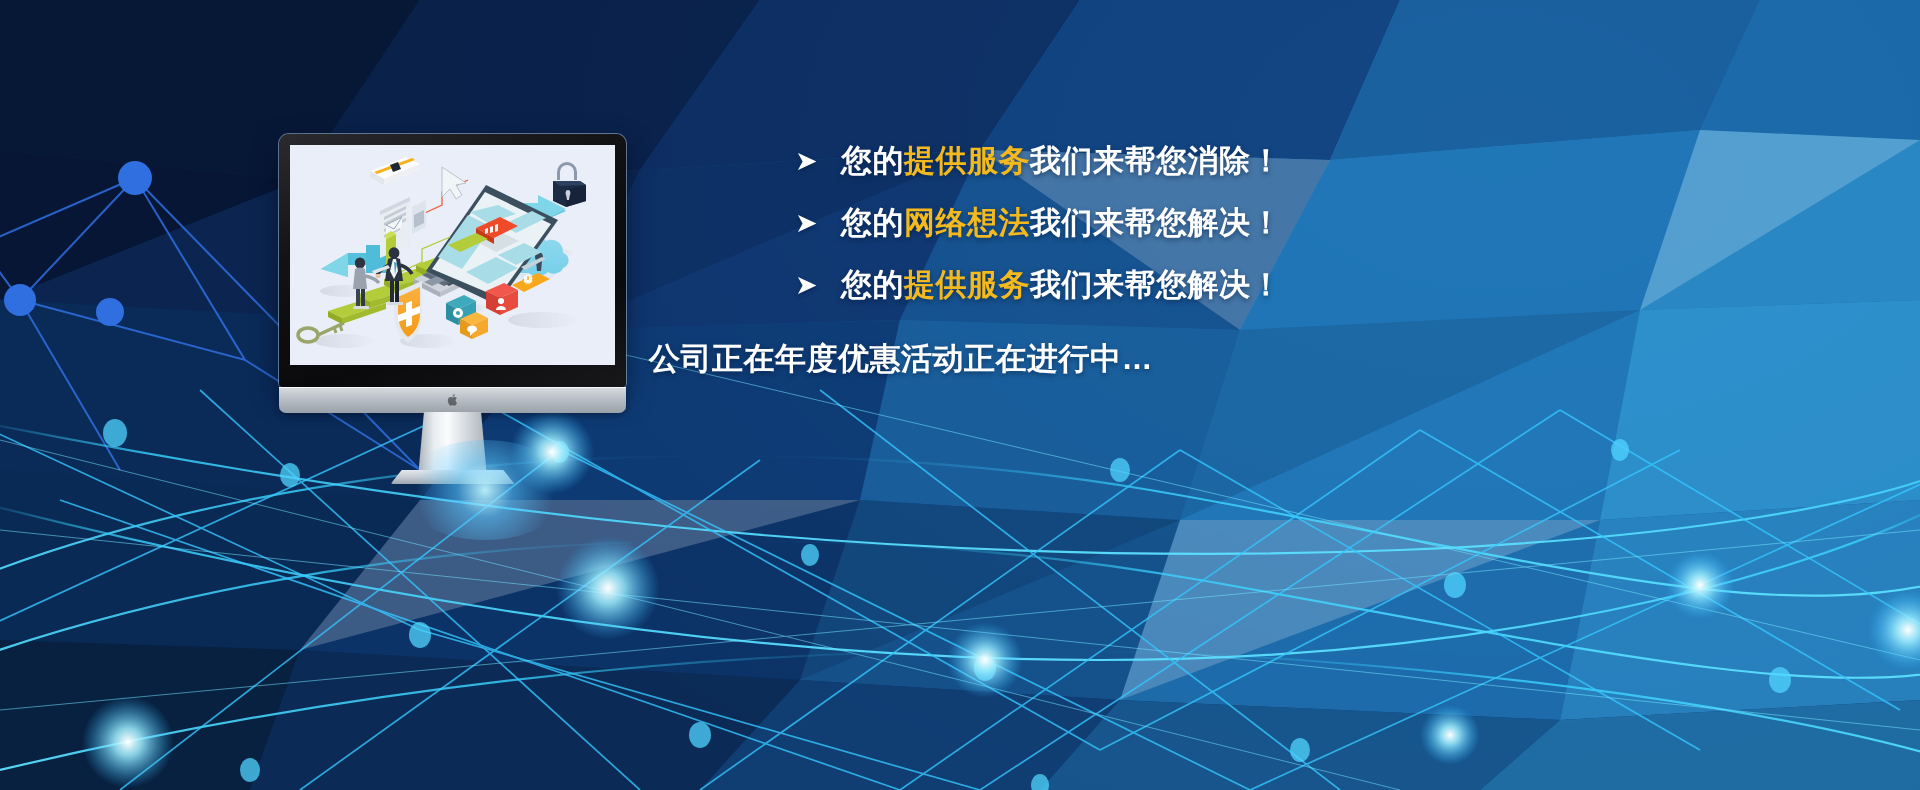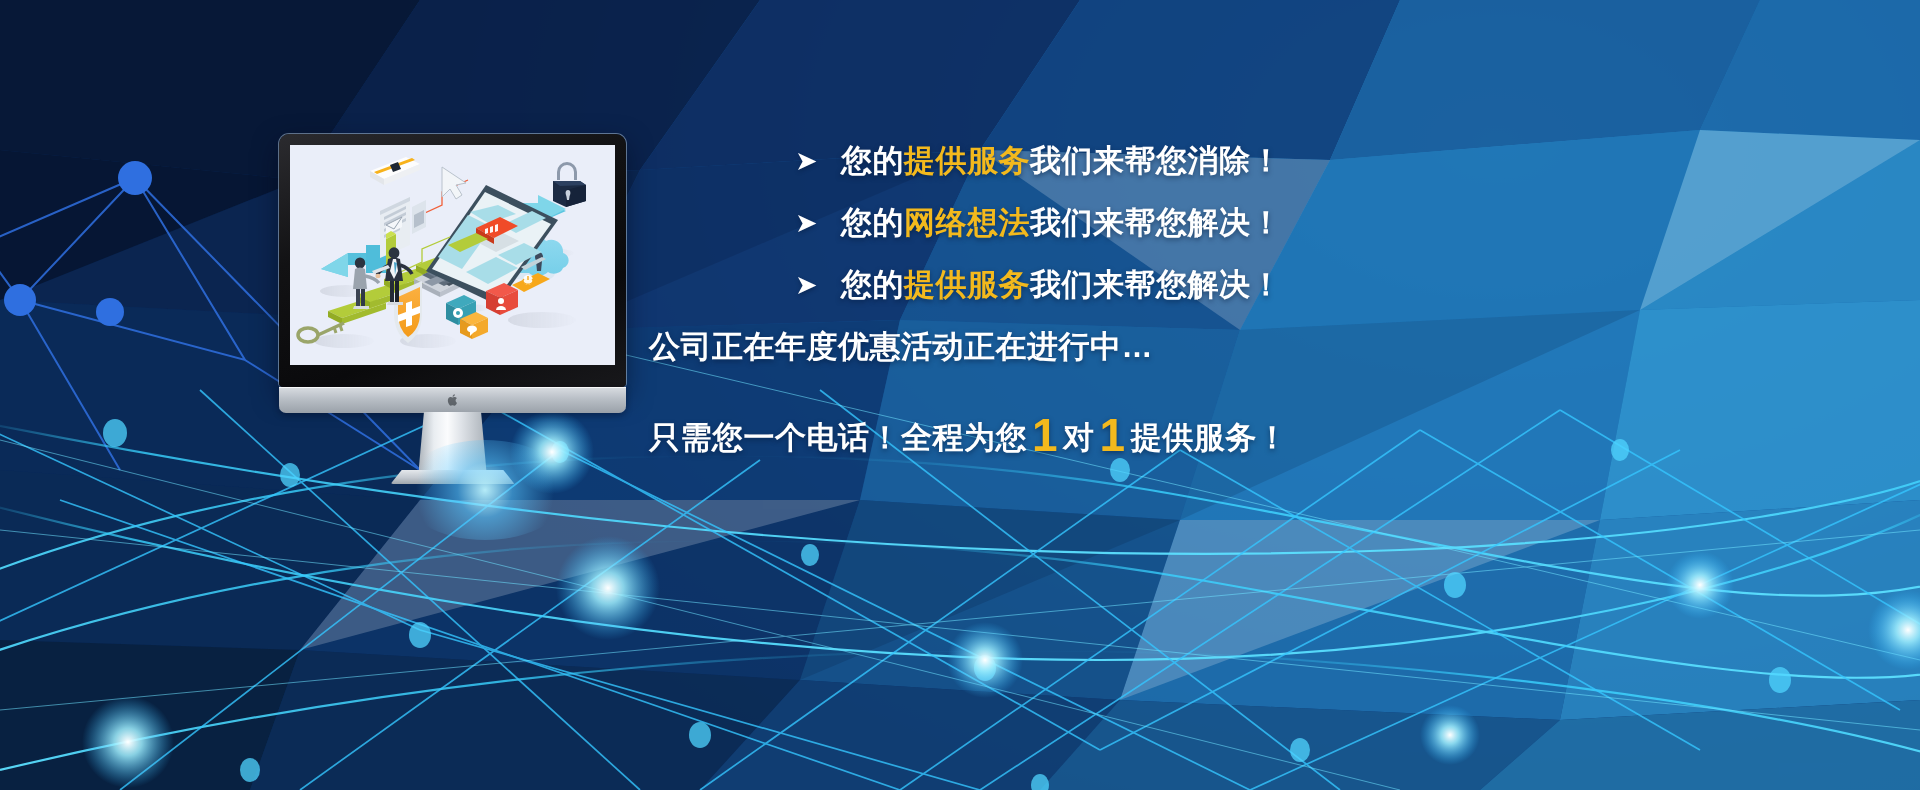--- a/index.html
+++ b/index.html
@@ -94,21 +94,21 @@
     white-space:nowrap;
   }
   .hl{ color:#f3b91d; }
 
   .promo-line{
     font-size:31px; font-weight:bold; color:#ffffff;
     letter-spacing:.5px; white-space:nowrap;
     text-shadow:0 2px 5px rgba(0,20,50,.5);
     margin-left:-146px;
   }
-  #promo1{ margin-top:10px; }
+  #promo1{ margin-top:22px; }
   #promo2{ margin-top:40px; }
   .big-one{
     color:#f3b91d; font-size:46px; font-weight:bold;
     padding:0 5px; vertical-align:-3px;
   }
 </style>
 </head>
 <body>
 
 <div id="banner">
@@ -520,17 +520,16 @@
       <span class="bullet-text"><span>您的</span><span class="hl">网络想法</span><span>我们来帮您解决！</span></span>
     </div>
 
     <div class="bullet-row">
       <span class="bullet-arrow">➤</span>
       <span class="bullet-text"><span>您的</span><span class="hl">提供服务</span><span>我们来帮您解决！</span></span>
     </div>
 
     <div id="promo1" class="promo-line">公司正在年度优惠活动正在进行中…</div>
 
-    <div id="promo2" class="promo-line"><span>只需您一个电话！全程为您</span><span class="big-one">1</span><span>对</span><span class="big-one">1</span><span>提供服务！</span></div>
 
   </div>
 
 </div>
 
 </body></html>

